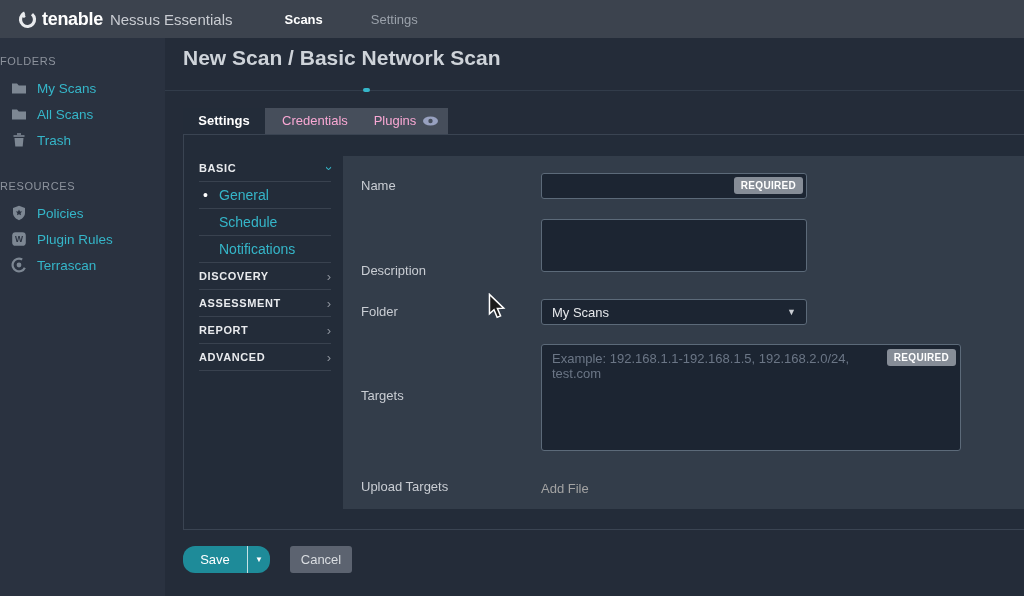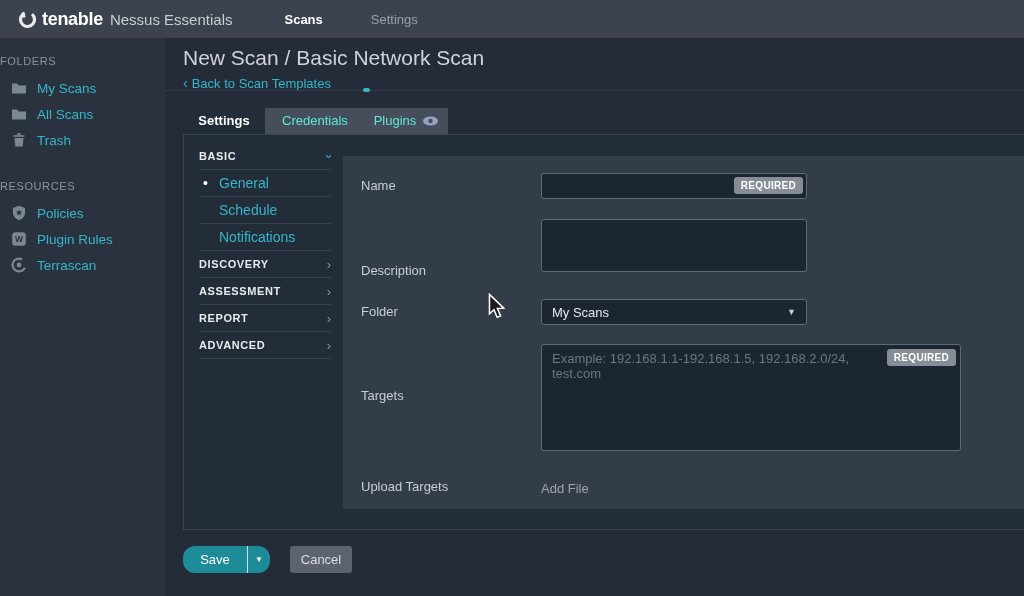--- a/index.html
+++ b/index.html
@@ -30,44 +30,44 @@
     height:18px; line-height:18px; margin-bottom:5px;
   }
   .side-group + .side-group { margin-top:24px; }
   .side-item {
     display:flex; align-items:center; height:26px; padding-left:11px; cursor:pointer;
   }
   .side-item .icn { width:16px; height:16px; display:inline-flex; align-items:center; justify-content:center; }
   .side-item .lbl { color:#35b6c9; font-size:13.5px; margin-left:10px; }
   
   .main { position:absolute; top:38px; left:165px; right:0; bottom:0; background:#242c39; }
-  .page-title { color:#ced3d9; font-size:21px; font-weight:normal; padding:8px 0 0 18px; }
+  .page-title { color:#ced3d9; font-size:21px; font-weight:bold; padding:8px 0 0 18px; }
   .back-link { color:#35b6c9; font-size:13px; padding:5px 0 0 18px; cursor:pointer; }
   .back-link .chev { font-size:14px; margin-right:4px; }
   .hdr-divider { position:absolute; left:0; right:0; top:52px; height:1px; background:#323c4a; }
   .hdr-dot { position:absolute; left:198px; top:50px; width:7px; height:4px; background:#35b6c9; border-radius:2px; }
   
   .panel { position:absolute; left:18px; top:70px; right:0; height:422px; }
   .tabs { display:flex; height:26px; position:relative; z-index:2; }
   .tab {
     height:26px; line-height:26px; text-align:center; font-size:13px;
-    background:#464e5b; color:#5eead4; cursor:pointer;
+    background:#464e5b; color:#f9a8d4; cursor:pointer;
     display:flex; align-items:center; justify-content:center;
   }
   .tab-settings { width:82px; }
   .tab-credentials { width:100px; }
   .tab-plugins { width:83px; }
   .tab.active { background:#232c39; color:#ffffff; font-weight:bold; }
   .tab .eye { margin-left:6px; display:inline-flex; }
   .panel-body {
     position:absolute; top:26px; left:0; right:-2px; bottom:0;
     background:#232c39; border:1px solid #3a4452; border-right:none;
   }
   
-  .subnav { position:absolute; left:15px; top:8px; width:132px; }
+  .subnav { position:absolute; left:15px; top:20px; width:132px; }
   .subnav-row {
     height:27px; line-height:27px; border-bottom:1px solid #39424f;
     display:flex; align-items:center; justify-content:space-between; cursor:pointer;
     position:relative;
   }
   .subnav-row .sec { color:#e9ebee; font-size:11px; font-weight:bold; letter-spacing:0.6px; }
   .subnav-row .chev { color:#8d939d; font-size:13px; }
   .subnav-row .chev.teal { color:#35b6c9; }
   .rot90 { display:inline-block; transform:rotate(90deg); }
   .subnav-row.sub { padding-left:20px; }
@@ -206,23 +206,20 @@
             <circle cx="8" cy="8" r="2.4" fill="#7d8793"></circle>
           </svg>
         </span>
         <span class="lbl">Terrascan</span>
       </div>
     </div>
   </div>
 
   <div class="main">
     <div class="page-title">New Scan / Basic Network Scan</div>
-    <div class="back-link">
-      <span class="chev">‹</span><span>Back to Scan Templates</span>
-    </div>
     <div class="hdr-divider"></div>
     <div class="hdr-dot"></div>
 
     <div class="panel">
       <div class="tabs">
         <div class="tab tab-settings active">
           <span>Settings</span>
         </div>
         <div class="tab tab-credentials">
           <span>Credentials</span>

